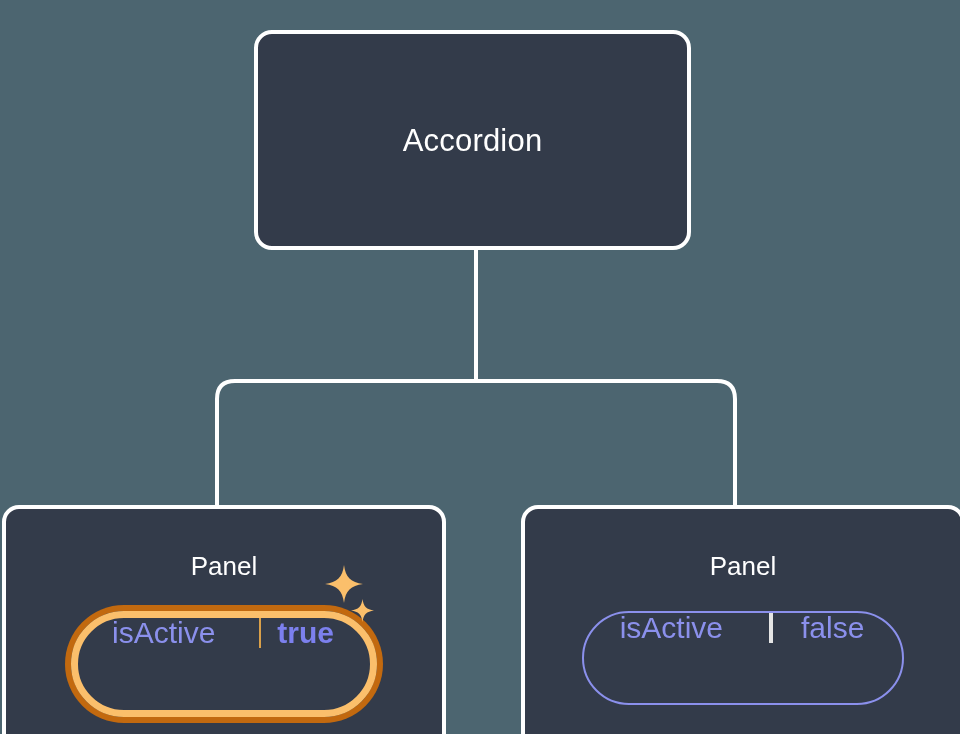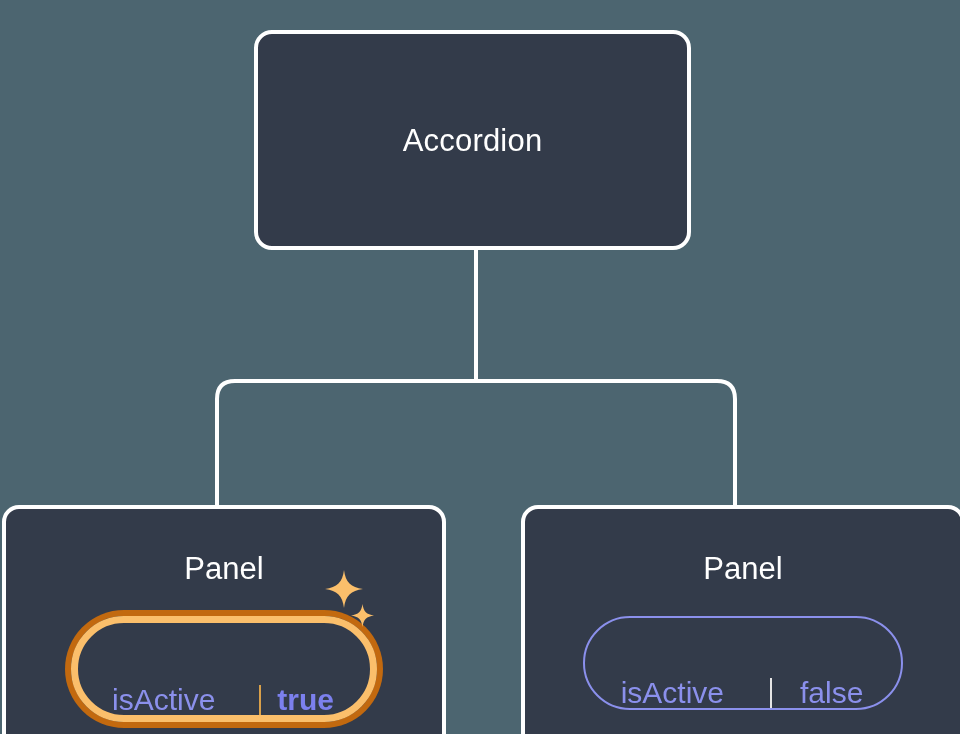--- a/index.html
+++ b/index.html
@@ -62,59 +62,59 @@
     width: 444px;
     height: 275px;
     padding-top: 44px;
     border-radius: 17px;
   }
   .panel-left  { left: 2px; }
   .panel-right { left: 521px; }
 
   .panel-title {
     color: #ffffff;
-    font-size: 31px;
+    font-size: 26px;
     line-height: 1;
     white-space: nowrap;
   }
 
   
   .pill-wrap {
     position: relative;
     margin-top: 32px;
     display: flex;
     align-items: center;
     justify-content: center;
   }
 
   .pill {
     box-sizing: border-box;
     display: flex;
-    align-items: flex-end;
+    align-items: flex-start;
     border-radius: 999px;
     border: 2px solid #8b90ec;
     height: 94px;
     gap: 16px;
   }
   .pill-cell {
     display: flex;
     align-items: center;
     justify-content: center;
     padding: 0 26px;
     white-space: nowrap;
     font-size: 30px;
     color: #8b90ec;
     line-height: 1;
   }
   .pill-cell.key {
     padding-left: 36px;
     padding-right: 30px;
   }
   .pill-cell.val {
-    border-left: 2px solid #e5e5e5;
+    border-left: 4px solid #e5e5e5;
     padding-left: 28px;
     padding-right: 38px;
   }
 
   
   .pill.highlight {
     border: 7px solid #fbbf6b;
     box-shadow: 0 0 0 6px #c2690f;
     height: 106px;
   }

